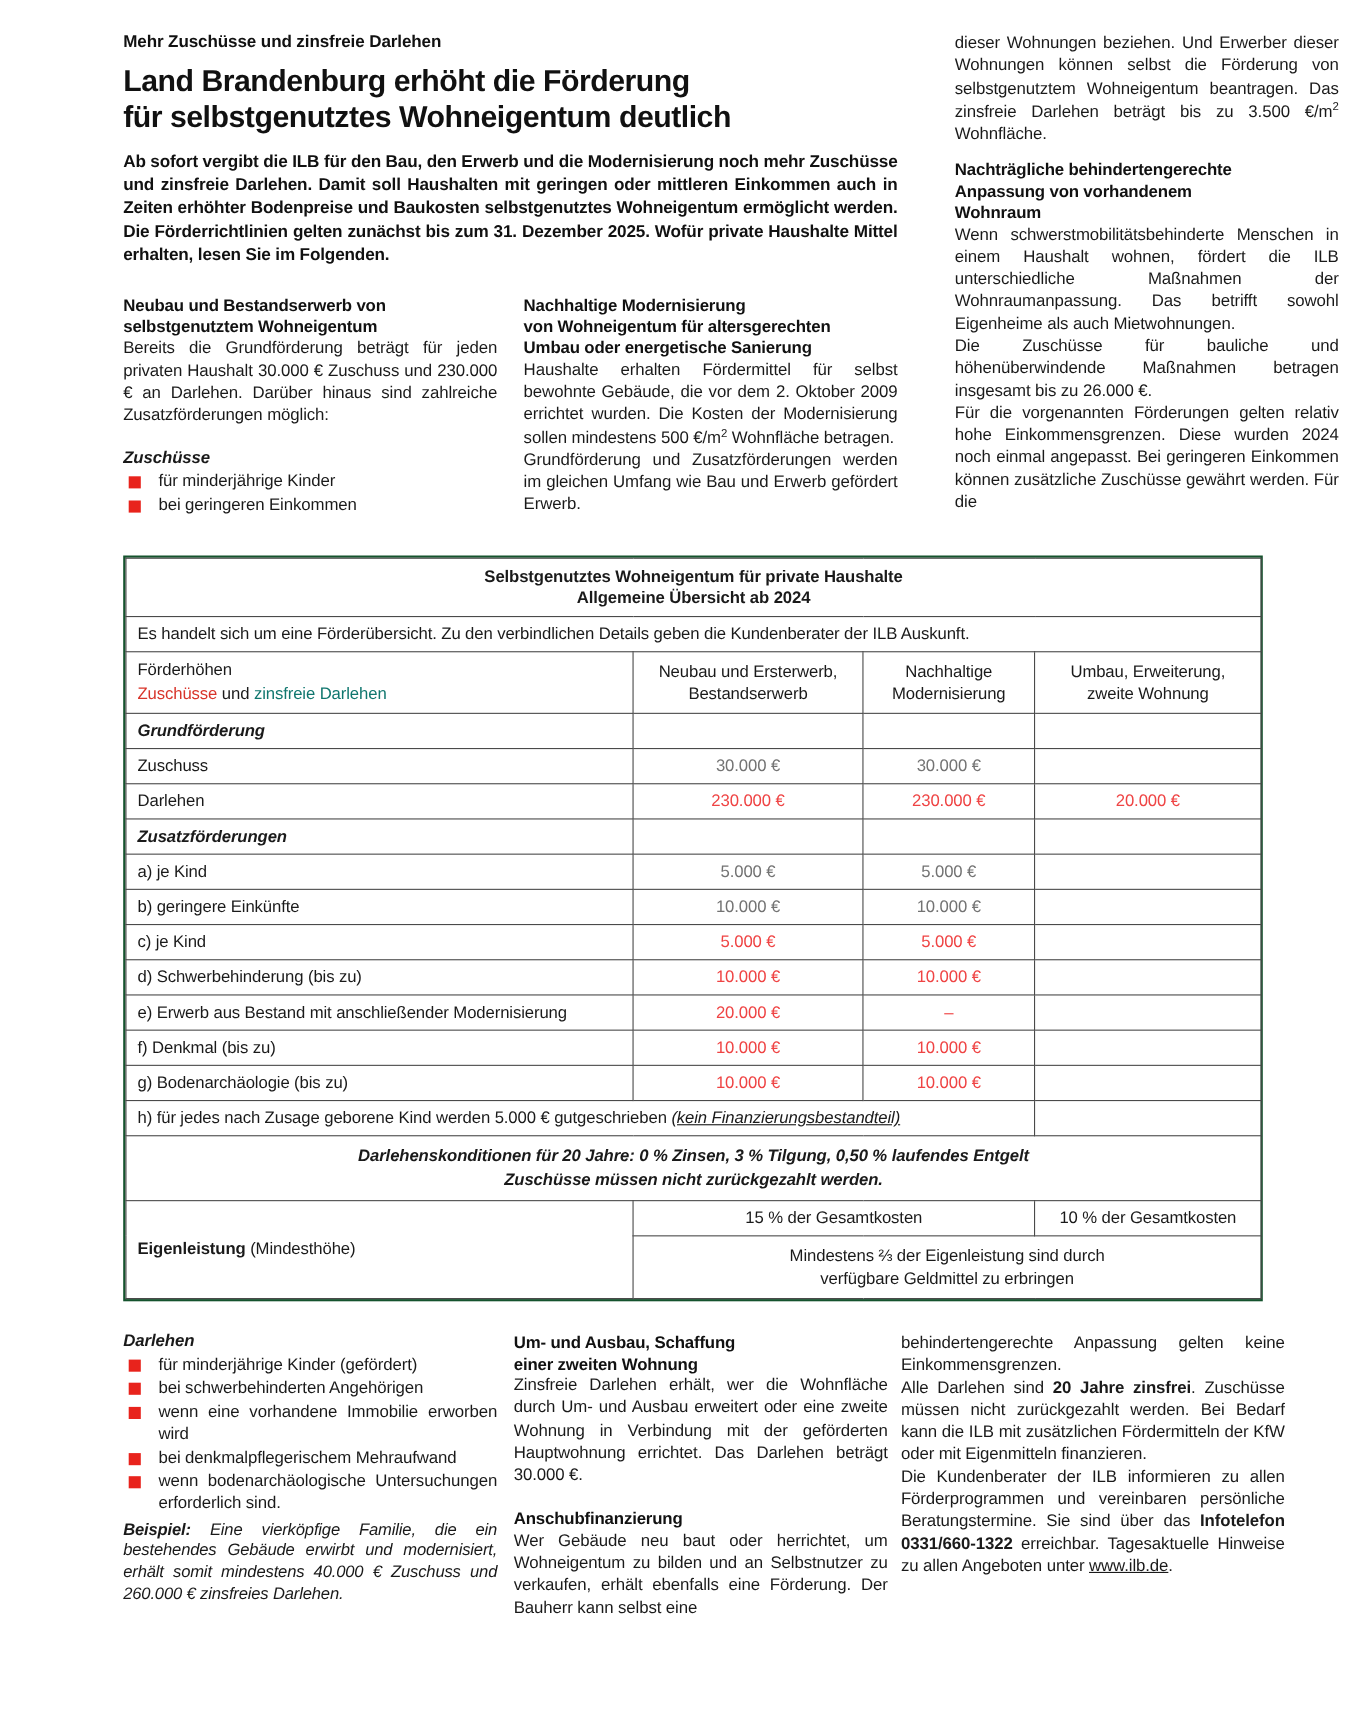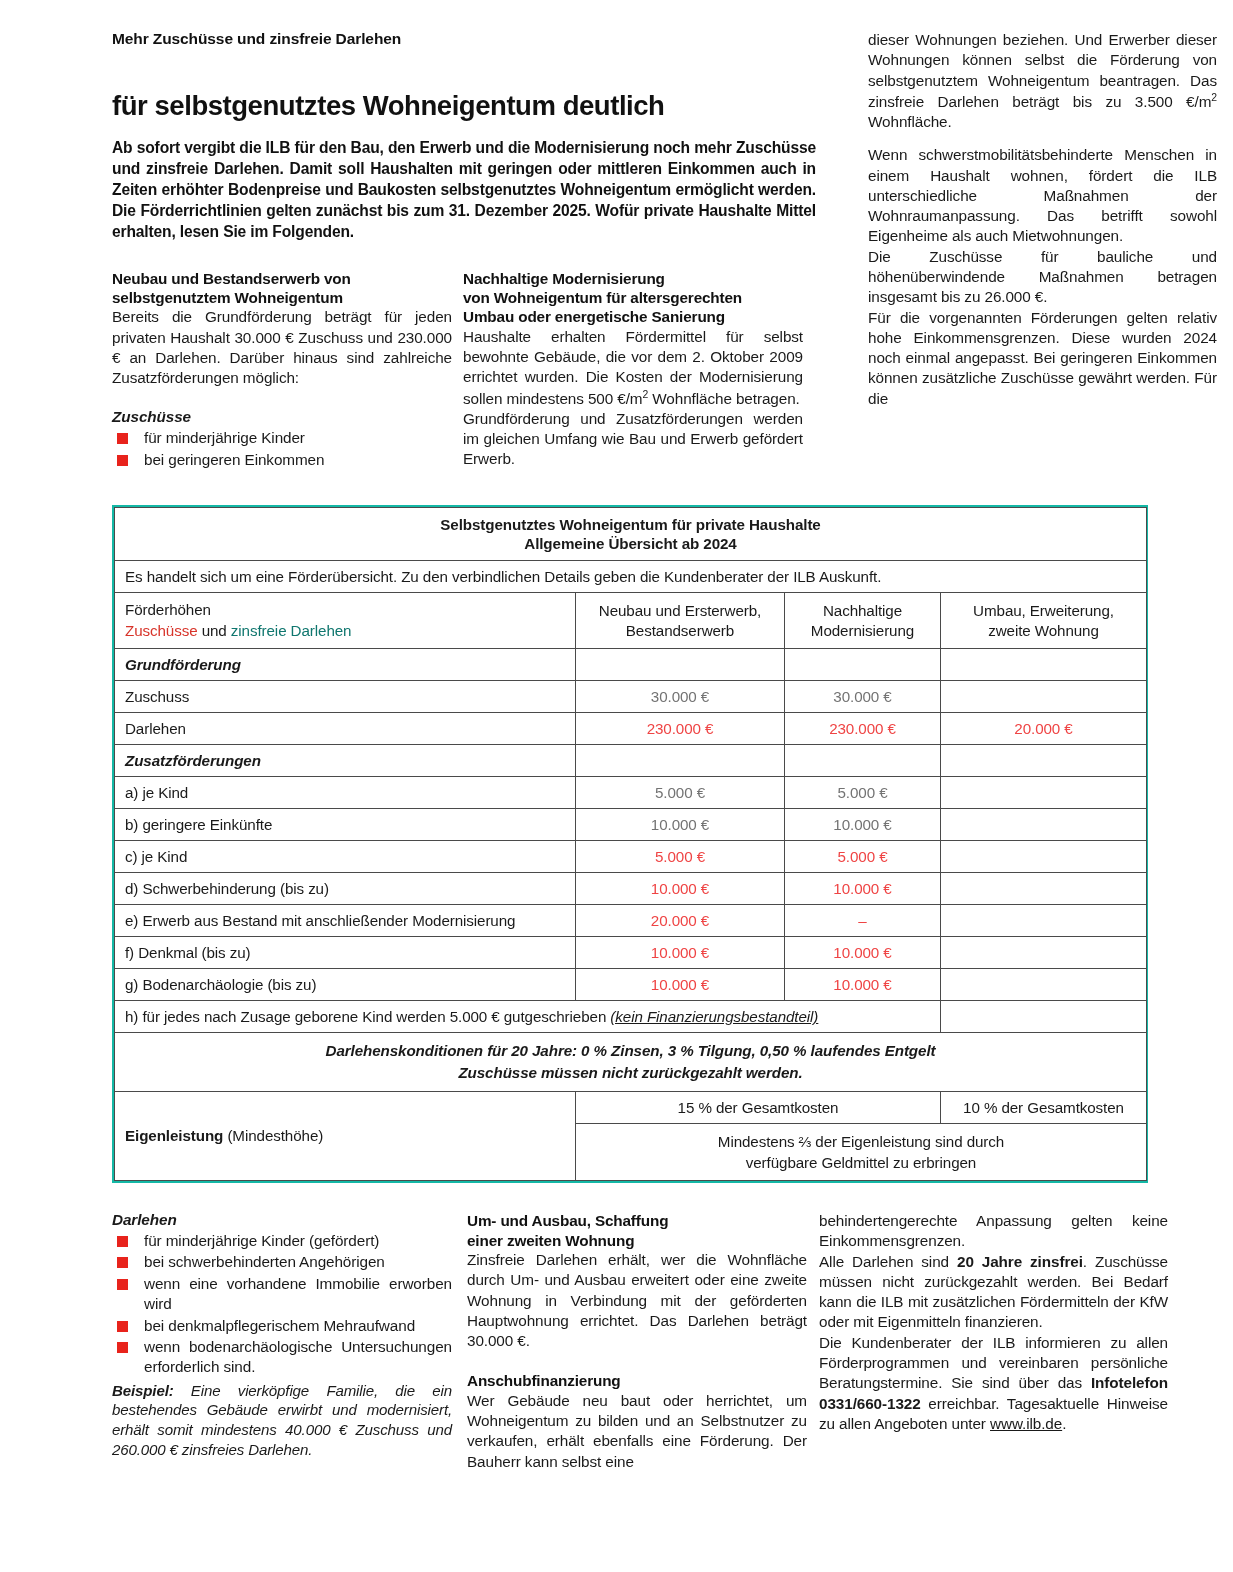--- a/index.html
+++ b/index.html
@@ -78,21 +78,21 @@
     display: flex;
     gap: 0;
   }
   .col-left-main { width: 704px; flex: 0 0 704px; }
   .col-right { width: 349px; flex: 0 0 349px; margin-left: 52px; }
 
   .two-col {
     display: flex;
     margin-top: 26px;
   }
-  .col-a { width: 340px; flex: 0 0 340px; margin-right: 2px; }
+  .col-a { width: 340px; flex: 0 0 340px; margin-right: 15px; }
   .col-b { width: 340px; flex: 0 0 340px; margin-left: 9px; }
 
   
   ul.sq {
     list-style: none;
     margin: 2px 0 0 0;
     padding: 0;
   }
   ul.sq li {
     position: relative;
@@ -109,21 +109,21 @@
     top: 5px;
     width: 11px;
     height: 11px;
     background: #e8231c;
     display: block;
   }
 
   
   .tbl-wrap {
     margin-top: 34px;
-    border: 2px solid #14b8a6;
+    border: 2px solid #14532d;
     width: 1036px;
     box-sizing: border-box;
   }
   table.ov {
     border-collapse: collapse;
     width: 100%;
     table-layout: fixed;
   }
   table.ov td {
     border: 1px solid #4a4a4a;
@@ -225,21 +225,21 @@
 </head>
 <body>
 
 <div class="page">
 
   <div class="top-wrap">
 
     <div class="col-left-main">
       <div class="kicker">Mehr Zuschüsse und zinsfreie Darlehen</div>
       <h1 class="headline">
-        <br>
+        <span>Land Brandenburg erhöht die Förderung</span><br>
         <span>für selbstgenutztes Wohneigentum deutlich</span>
       </h1>
       <p class="lede">Ab sofort vergibt die ILB für den Bau, den Erwerb und die Modernisierung noch mehr Zuschüsse und zinsfreie Darlehen. Damit soll Haushalten mit geringen oder mittleren Einkommen auch in Zeiten erhöhter Bodenpreise und Baukosten selbstgenutztes Wohneigentum ermöglicht werden. Die Förderrichtlinien gelten zunächst bis zum 31. Dezember 2025. Wofür private Haushalte Mittel erhalten, lesen Sie im Folgenden.</p>
 
       <div class="two-col">
 
         <div class="col-a">
           <div class="sub">
             <span>Neubau und Bestandserwerb von</span><br>
             <span>selbstgenutztem Wohneigentum</span>
@@ -262,20 +262,25 @@
           <p class="body"><span>Haushalte erhalten Fördermittel für selbst bewohnte Gebäude, die vor dem 2. Oktober 2009 errichtet wurden. Die Kosten der Modernisierung sollen mindestens 500 €/m</span><sup class="m2">2</sup><span> Wohnfläche betragen.</span></p>
           <p class="body">Grundförderung und Zusatzförderungen werden im gleichen Umfang wie Bau und Erwerb gefördert Erwerb.</p>
         </div>
 
       </div>
     </div>
 
     <div class="col-right">
       <p class="body"><span>dieser Wohnungen beziehen. Und Erwerber dieser Wohnungen können selbst die Förderung von selbstgenutztem Wohneigentum beantragen. Das zinsfreie Darlehen beträgt bis zu 3.500 €/m</span><sup class="m2">2</sup><span> Wohnfläche.</span></p>
       <div class="spacer-sm"></div>
+      <div class="sub">
+        <span>Nachträgliche behindertengerechte</span><br>
+        <span>Anpassung von vorhandenem</span><br>
+        <span>Wohnraum</span>
+      </div>
       <p class="body">Wenn schwerstmobilitätsbehinderte Menschen in einem Haushalt wohnen, fördert die ILB unterschiedliche Maßnahmen der Wohnraumanpassung. Das betrifft sowohl Eigenheime als auch Mietwohnungen.</p>
       <p class="body">Die Zuschüsse für bauliche und höhenüberwindende Maßnahmen betragen insgesamt bis zu 26.000 €.</p>
       <p class="body">Für die vorgenannten Förderungen gelten relativ hohe Einkommensgrenzen. Diese wurden 2024 noch einmal angepasst. Bei geringeren Einkommen können zusätzliche Zuschüsse gewährt werden. Für die</p>
     </div>
 
   </div>
 
   <div class="tbl-wrap">
     <table class="ov">
       <colgroup>

